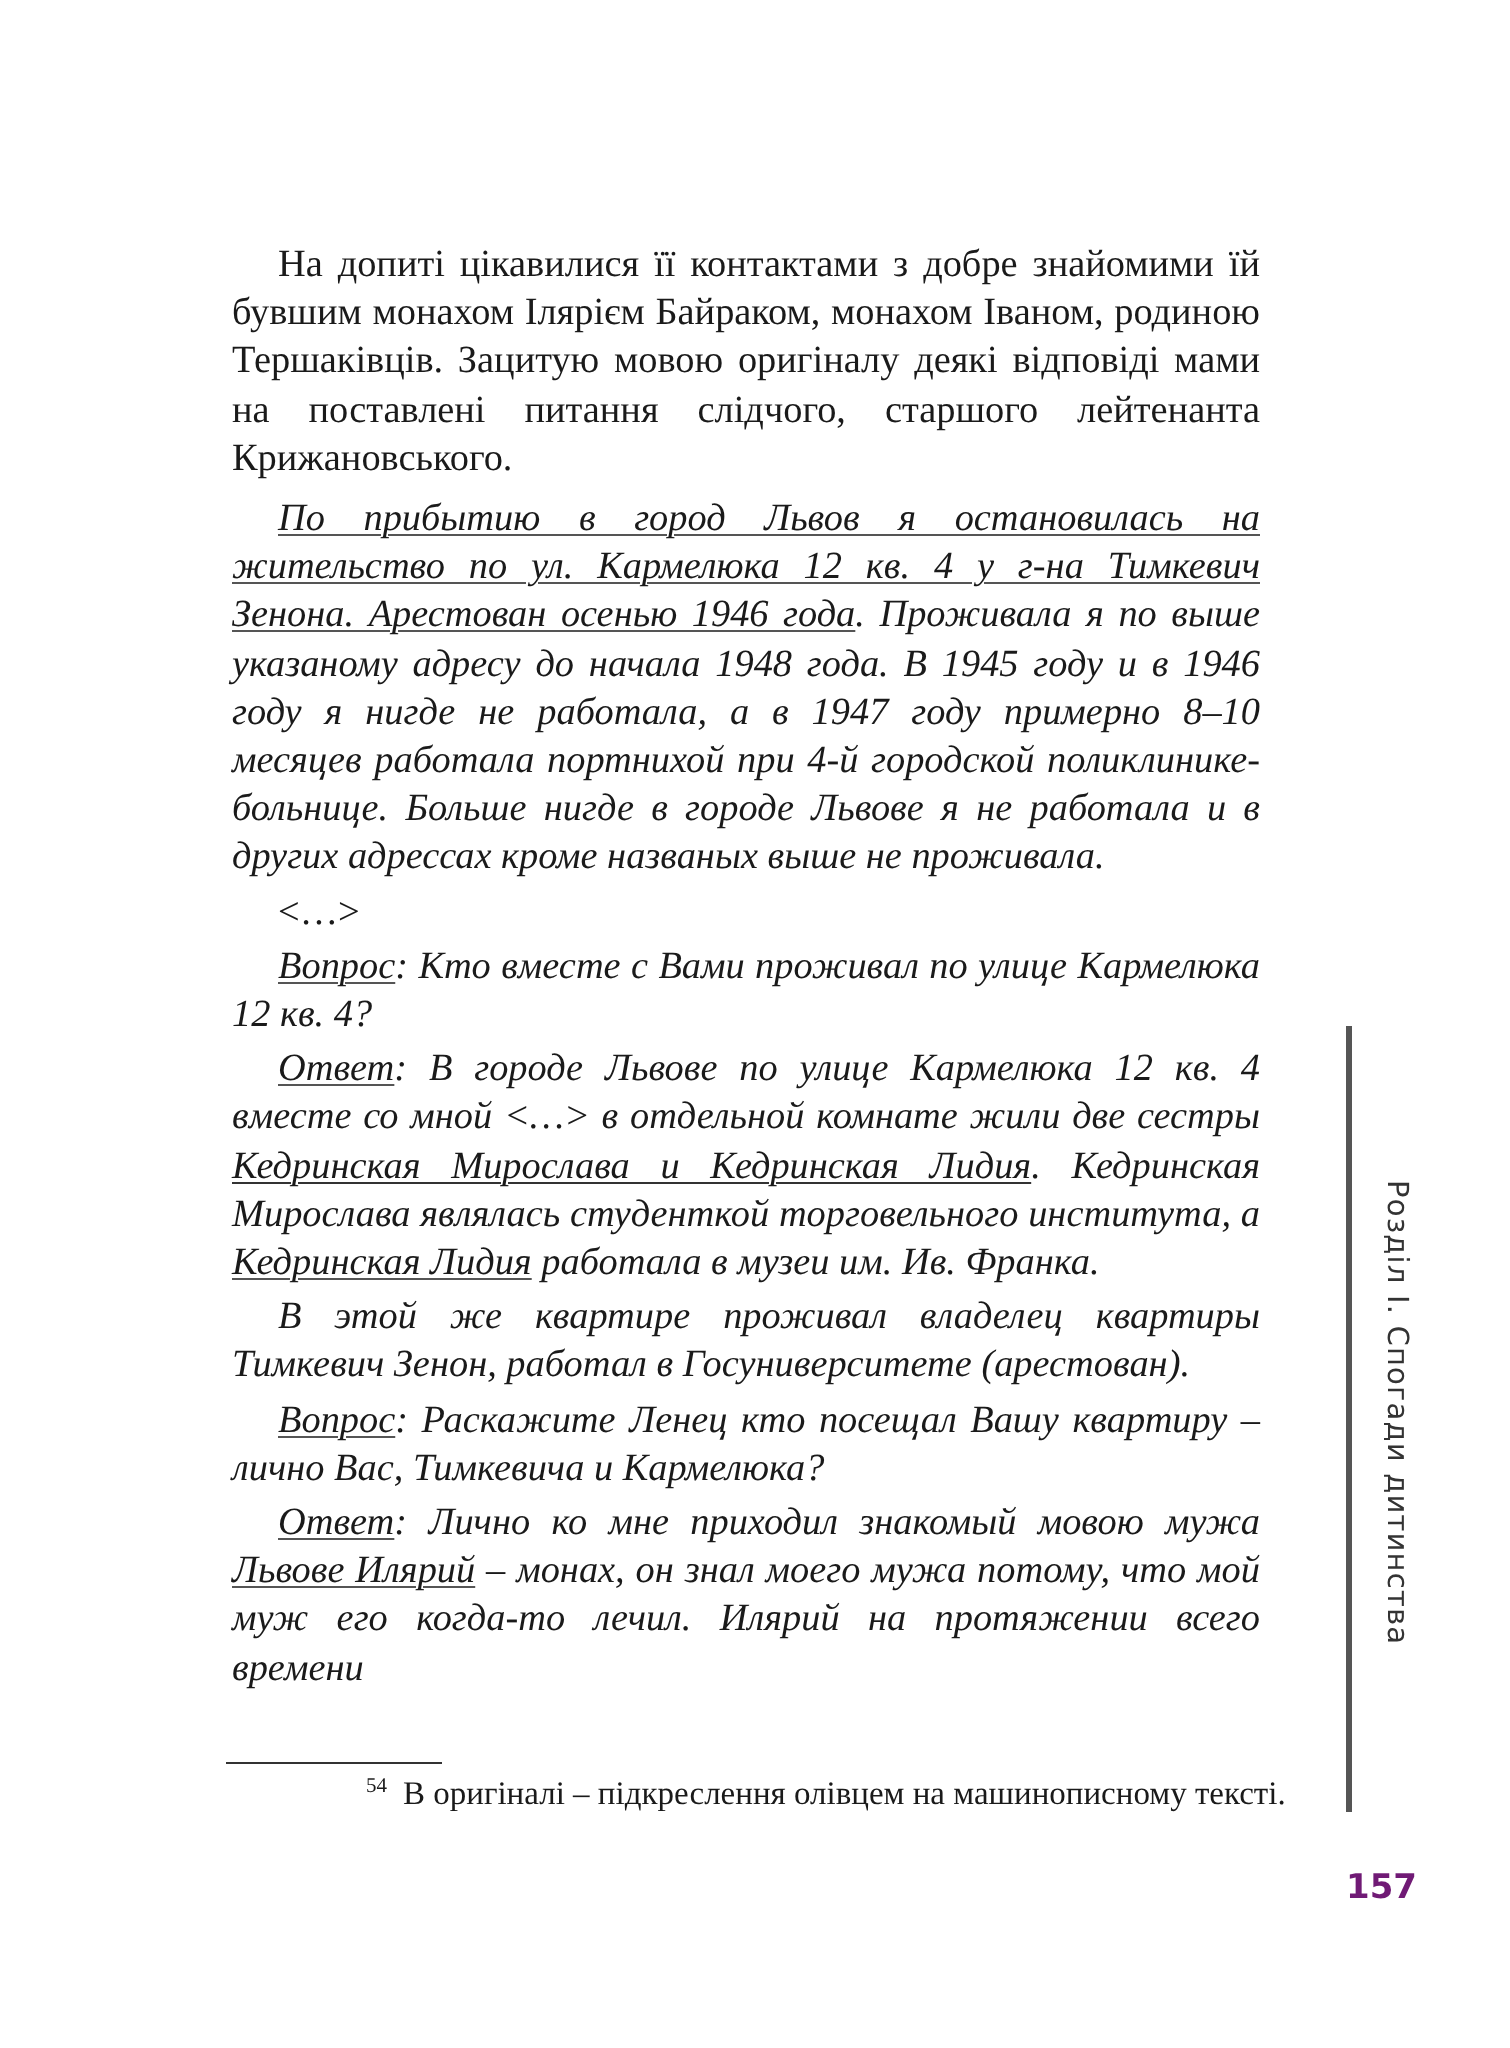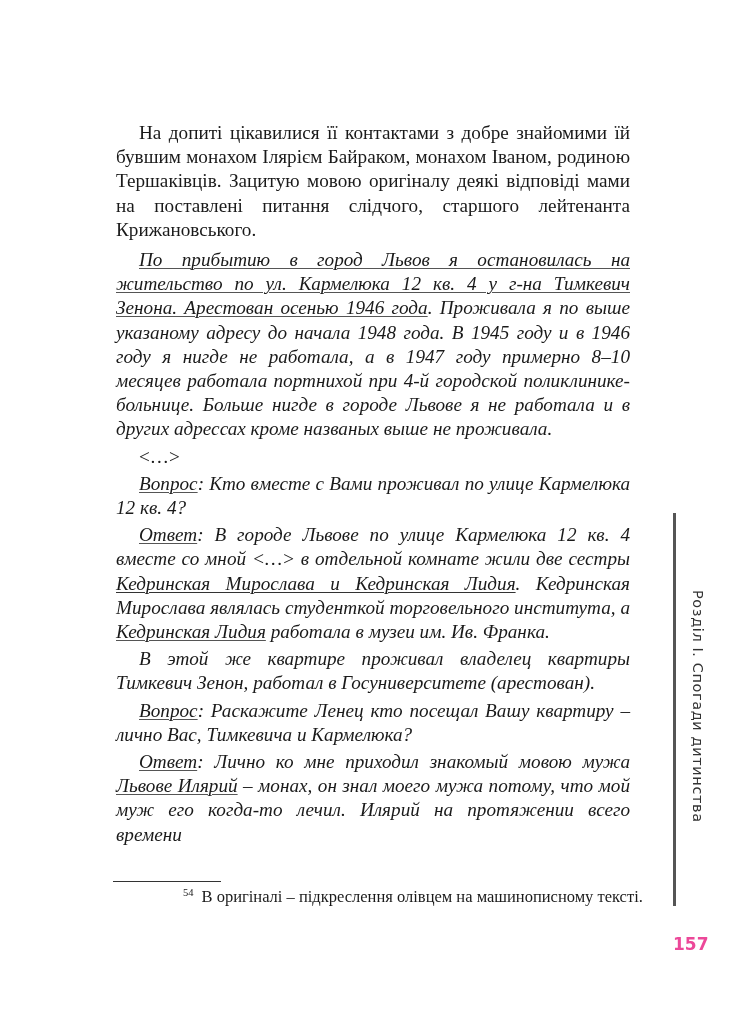--- a/index.html
+++ b/index.html
@@ -13,21 +13,21 @@
   .u { text-decoration: underline; text-decoration-color: #333; text-decoration-thickness: 1px; text-underline-offset: 2px; }
   .pencil { text-decoration-color: #555; }
   .sup { font-style: normal; font-size: 11px; vertical-align: super; line-height: 0; }
   .ellipsis { font-style: normal; }
   .footnote-rule { position: absolute; left: 113px; top: 881px; width: 108px; height: 1px; background: #333; }
   .footnote { position: absolute; left: 135px; top: 887px; width: 500px; font-size: 16.5px; line-height: 20px; margin-left: 48px; }
   .footnote .fn-num { font-size: 10.5px; vertical-align: super; line-height: 0; margin-right: 8px; }
   .side-rule { position: absolute; left: 673px; top: 513px; width: 3px; height: 393px; background: #555; }
   .side-title { position: absolute; left: 690px; top: 590px; font-family: "DejaVu Sans", sans-serif; font-size: 14.5px;
                 color: #333; writing-mode: vertical-rl; letter-spacing: 0.6px; white-space: nowrap; }
-  .page-number { position: absolute; left: 673px; top: 934px; font-family: "DejaVu Sans", sans-serif; font-weight: bold; font-size: 17px; color: #ec4899; }
+  .page-number { position: absolute; left: 673px; top: 934px; font-family: "DejaVu Sans", sans-serif; font-weight: bold; font-size: 17px; color: #701a75; }
 </style>
 </head>
 <body>
 
 <div class="page">
 
   <div class="text-block intro">
     <p class="p">На допиті цікавилися її контактами з добре знайомими їй бувшим монахом Ілярієм Байраком, монахом Іваном, родиною Тершаківців. Зацитую мовою оригіналу деякі відповіді мами на поставлені питання слідчого, старшого лейтенанта Крижановського.</p>
   </div>
 

